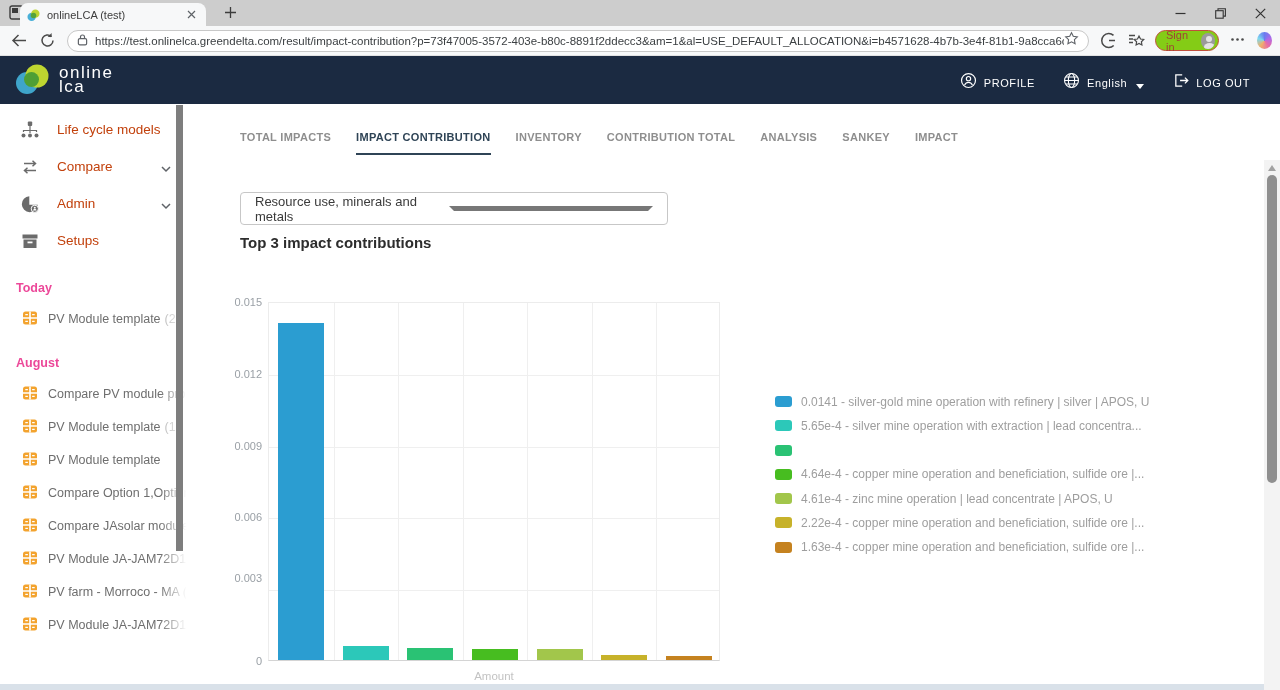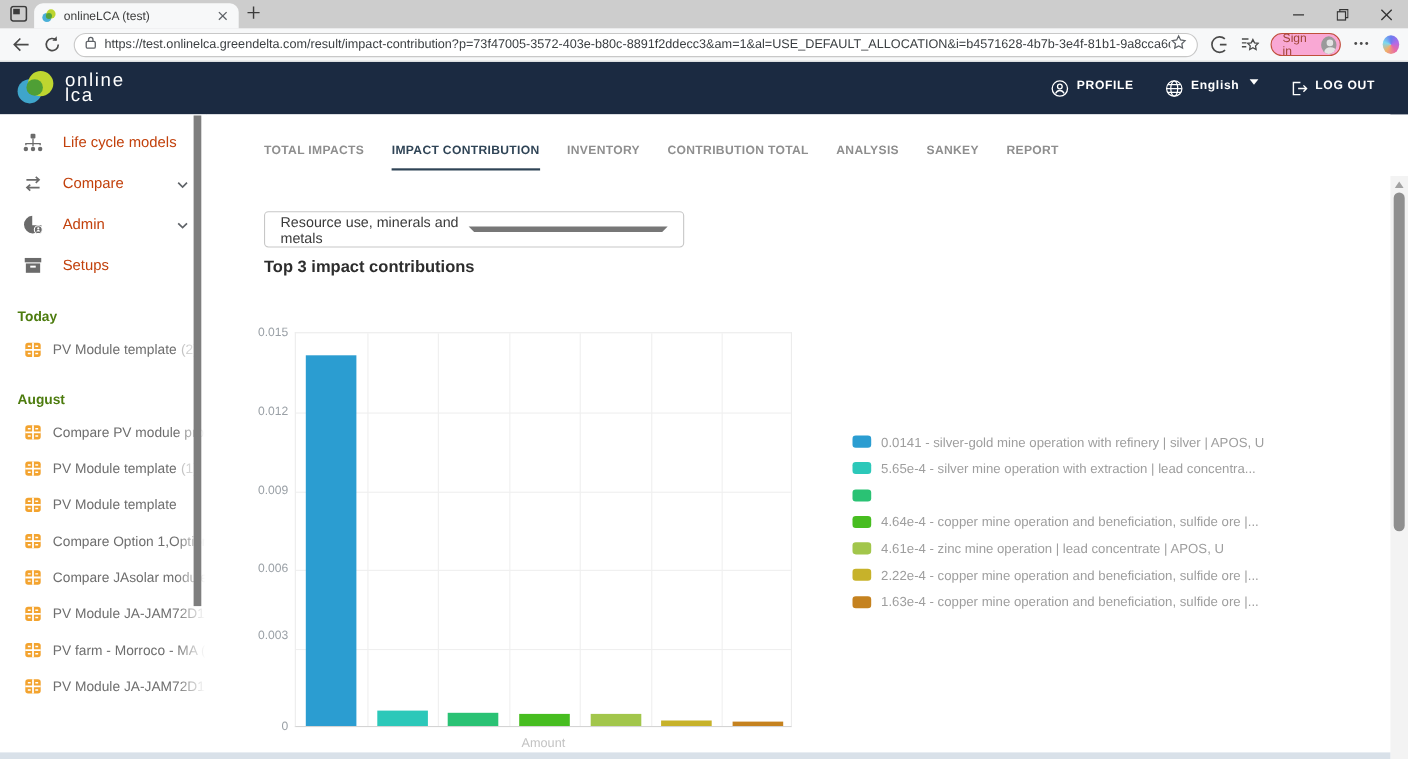--- a/index.html
+++ b/index.html
@@ -2,81 +2,81 @@
 <html><head>
 <meta charset="utf-8">
 <style>
   * { margin:0; padding:0; box-sizing:border-box; }
   body { font-family:"Liberation Sans", sans-serif; background:#888; }
   .screen { position:relative; width:1280px; height:690px; background:#fff; overflow:hidden; }
 
   
   .titlebar { position:relative; height:26px; background:#cdcdcd; }
   .ws-btn { position:absolute; left:9px; top:5px; width:17px; height:16px; cursor:pointer; }
-  .tab { position:absolute; left:31px; top:3px; width:186px; height:23px; background:#f7f8f9;
+  .tab { position:absolute; left:20px; top:3px; width:186px; height:23px; background:#f7f8f9;
          border-radius:8px 8px 0 0; display:flex; align-items:center; padding:0 7px; }
   .favicon { width:13px; height:13px; flex:0 0 auto; }
   .tab-title { font-size:11px; color:#3d3d3d; margin-left:7px; flex:1; white-space:nowrap; overflow:hidden; }
   .tab-close { width:16px; height:16px; display:flex; align-items:center; justify-content:center; cursor:pointer; }
   .newtab { position:absolute; left:224px; top:5px; width:16px; height:16px; cursor:pointer; }
   .wincontrols { position:absolute; right:0; top:0; height:26px; display:flex; }
   .winbtn { width:40px; height:26px; display:flex; align-items:center; justify-content:center; cursor:pointer; }
 
   
   .toolbar { position:relative; height:30px; background:#f7f8f9; border-bottom:1px solid #e2e2e2;
              display:flex; align-items:center; }
   .tb-icon { margin-left:11px; width:17px; height:17px; flex:0 0 auto; cursor:pointer; }
   .urlbar { margin-left:11px; width:1022px; height:22px; background:#fff; border:1px solid #c8c8c8;
             border-radius:12px; display:flex; align-items:center; padding:0 9px; }
   .url-text { font-size:11.5px; color:#3c4043; margin-left:7px; flex:1; white-space:nowrap; overflow:hidden; }
   .pill-signin { margin-left:10px; height:21px; border:1.5px solid #c0503c; border-radius:12px;
-                 display:flex; align-items:center; padding:0 3px 0 10px; cursor:pointer; background:#f9a8d4; }
+                 display:flex; align-items:center; padding:0 3px 0 10px; cursor:pointer; background:#84cc16; }
   .pill-signin span { font-size:11px; color:#9f4434; margin-right:6px; }
   .avatar-mini { width:16px; height:16px; border-radius:50%; background:#9a9a9a; position:relative; overflow:hidden; }
   .avatar-mini:before { content:""; position:absolute; left:5px; top:3px; width:6px; height:6px; border-radius:50%; background:#e4e4e4; }
   .avatar-mini:after  { content:""; position:absolute; left:2.5px; top:10px; width:11px; height:8px; border-radius:50%; background:#e4e4e4; }
   .copilot { margin-left:10px; margin-right:8px; width:17px; height:17px; border-radius:50%;
              background:conic-gradient(#6a7cf0,#b06ae8,#e86aa6,#f0b06a,#7cd9f0,#6a7cf0); cursor:pointer; }
 
   
   .appheader { height:48px; background:#1b2a41; display:flex; align-items:center; color:#fff; }
   .brand { display:flex; align-items:center; margin-left:14px; }
   .brand-text { margin-left:7px; font-size:17px; letter-spacing:1.5px; line-height:14px; font-weight:500; }
   .hdr-right { margin-left:auto; margin-right:30px; display:flex; align-items:center; gap:28px; }
-  .hdr-item { display:flex; align-items:flex-start; gap:7px; font-size:11px; font-weight:700;
+  .hdr-item { display:flex; align-items:flex-end; gap:7px; font-size:11px; font-weight:400;
               letter-spacing:0.6px; cursor:pointer; white-space:nowrap; }
   .caret-w { width:0; height:0; border-left:4.5px solid transparent; border-right:4.5px solid transparent;
              border-top:5px solid #fff; margin-left:2px; }
 
   
   .content { position:relative; height:616px; }
 
   
   .sidebar { position:absolute; left:0; top:0; width:188px; height:100%; background:#fff; }
   .nav-item { height:37px; display:flex; align-items:center; padding:0 16px 0 20px; cursor:pointer; }
   .nav-item .nicon { width:20px; height:20px; flex:0 0 auto; }
   .nav-label { margin-left:17px; font-size:13.5px; color:#c2410c; }
   .nav-chev { margin-left:auto; width:12px; height:12px; }
-  .grp-label { margin:22px 0 6px 16px; font-size:12.5px; font-weight:700; color:#4d7c0f; }
+  .grp-label { margin:22px 0 6px 16px; font-size:12.5px; font-weight:700; color:#ec4899; }
   .hist-item { height:33px; display:flex; align-items:center; padding-left:22px; cursor:pointer; }
   .hist-item .picon { width:16px; height:16px; flex:0 0 auto; }
   .hist-wrap { margin-left:10px; width:144px; white-space:nowrap; overflow:hidden;
                -webkit-mask-image:linear-gradient(90deg,#000 80%,transparent 99%);
                mask-image:linear-gradient(90deg,#000 80%,transparent 99%); }
   .hist-label { font-size:12.5px; color:#6e6e6e;text-align:center; }
   .hist-count { font-size:12.5px; color:#b2b2b2; margin-left:4px; }
   .side-scroll { position:absolute; left:176px; top:1px; width:7px; height:446px; background:#7e7e7e; cursor:grab; }
 
   
   .main { position:absolute; left:188px; top:0; right:16px; bottom:0; background:#fff; }
   .tabs { position:absolute; left:52px; top:27px; display:flex; gap:25px; }
   .rtab { font-size:11px; font-weight:700; letter-spacing:0.3px; color:#8e8e8e; padding-bottom:10px;
           border-bottom:2px solid transparent; cursor:pointer; white-space:nowrap; }
   .rtab.active { color:#2f4456; border-bottom-color:#2f4456; }
-  .select { position:absolute; left:52px; top:88px; width:382px; height:33px; border:1px solid #c7c7c7;
+  .select { position:absolute; left:52px; top:88px; width:428px; height:33px; border:1px solid #c7c7c7;
             border-radius:4px; display:flex; align-items:center; padding:0 14px; cursor:pointer; background:#fff; }
   .select span { font-size:13px; color:#3a3a3a; flex:1; }
   .caret-g { width:0; height:0; border-left:5px solid transparent; border-right:5px solid transparent;
              border-top:5.5px solid #777; }
   .chart-title { position:absolute; left:52px; top:130px; font-size:15px; font-weight:700; color:#2d2d2d; }
 
   .chart-area { position:absolute; left:40px; top:198px; width:500px; height:390px; }
   .plot { position:absolute; left:40px; top:0; width:452px; height:359px;
           border:1px solid #ececec; border-bottom:1px solid #d4d4d4; }
   .grid-h { position:absolute; left:0; right:0; height:1px; background:#efefef; }
@@ -371,21 +371,21 @@
     </aside>
 
     <main class="main">
       <div class="tabs" id="tabs">
           <div class="rtab">TOTAL IMPACTS</div>
           <div class="rtab active">IMPACT CONTRIBUTION</div>
           <div class="rtab">INVENTORY</div>
           <div class="rtab">CONTRIBUTION TOTAL</div>
           <div class="rtab">ANALYSIS</div>
           <div class="rtab">SANKEY</div>
-          <div class="rtab">REPORT</div>
+          <div class="rtab">IMPACT</div>
         </div>
 
       <div class="select">
         <span>Resource use, minerals and metals</span>
         <span class="caret-g"></span>
       </div>
 
       <div class="chart-title">Top 3 impact contributions</div>
 
       <div class="chart-area">

